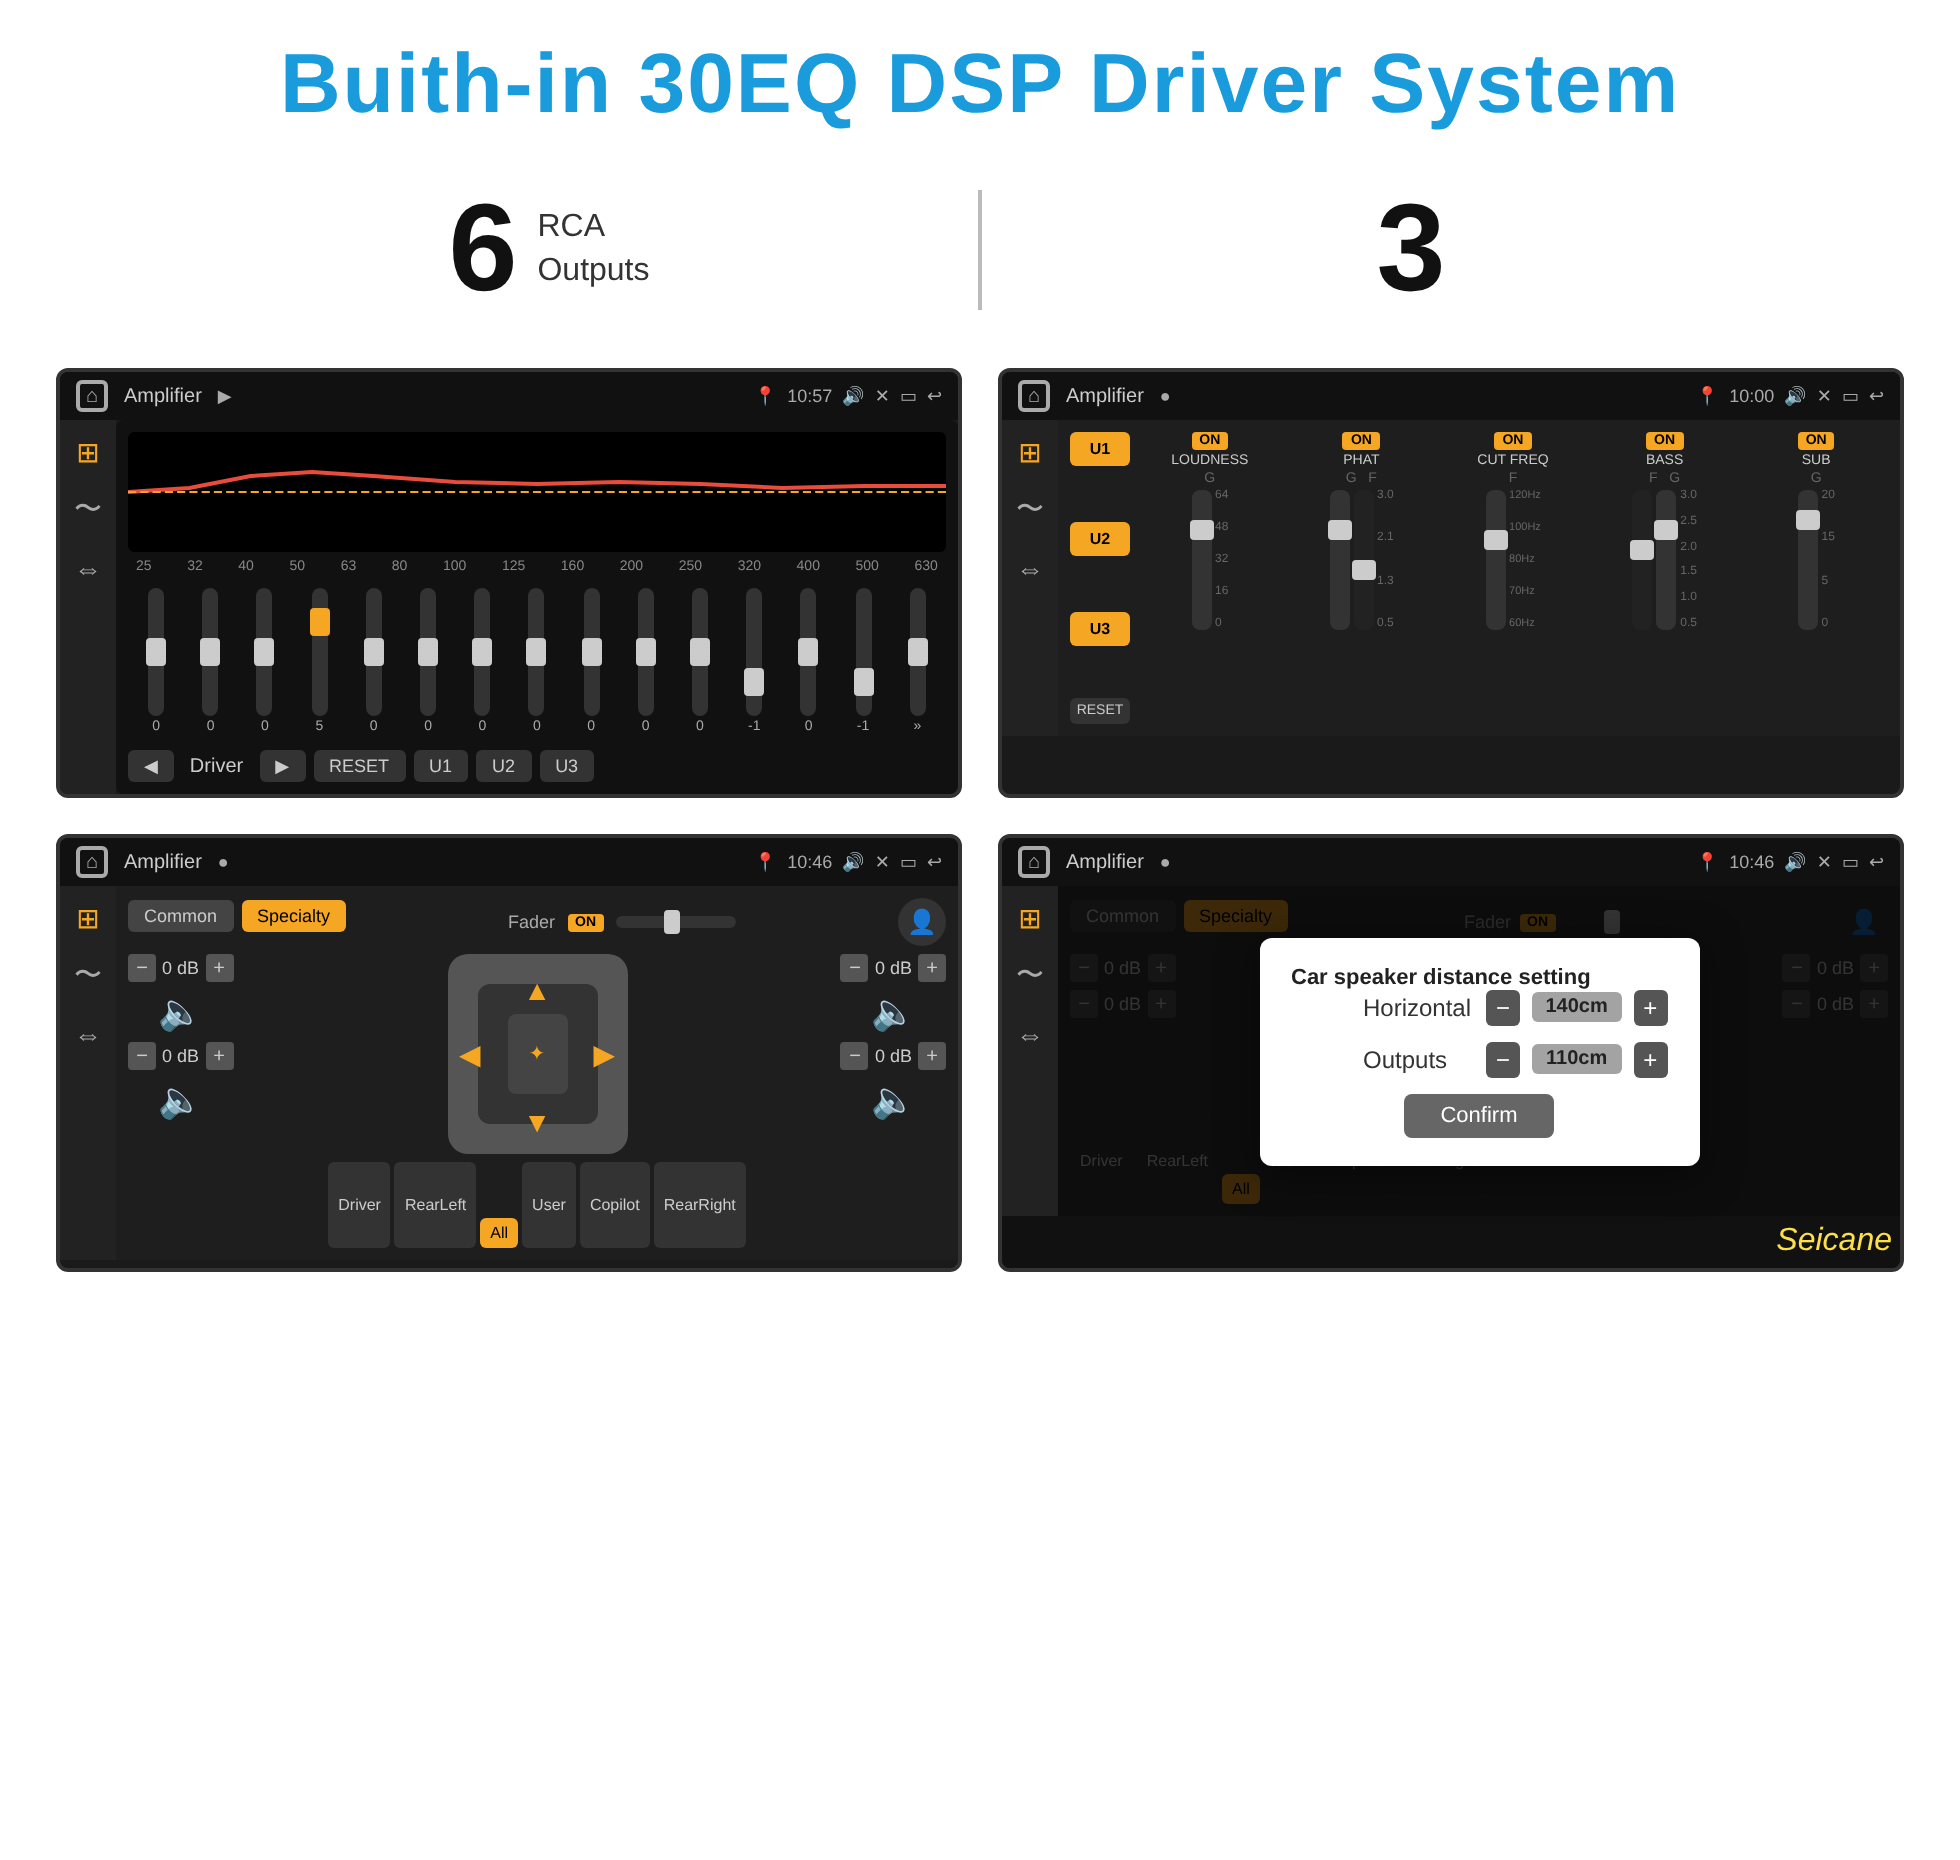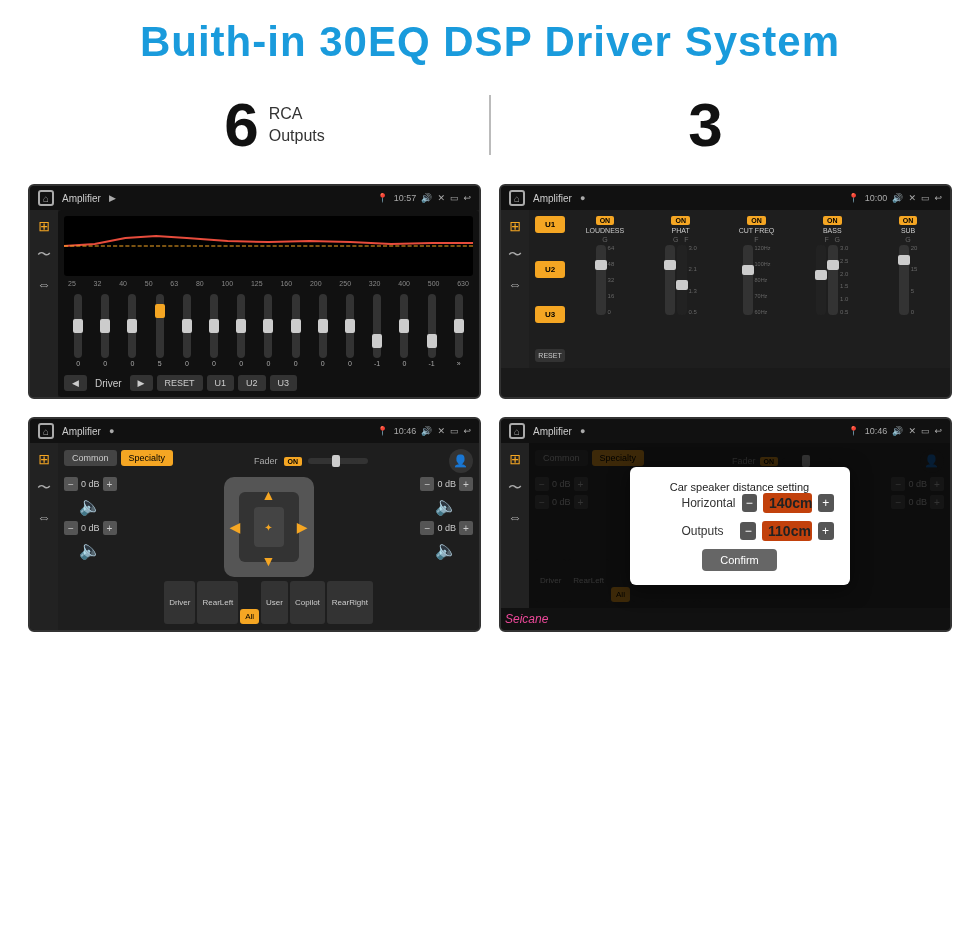--- a/index.html
+++ b/index.html
@@ -354,23 +354,23 @@
     }
     .dialog-box {
       background: #fff;
       border-radius: 6px;
       padding: 14px 16px;
       width: 220px;
       box-shadow: 0 4px 20px rgba(0,0,0,0.5);
     }
     .dialog-title {
       font-size: 11px;
-      font-weight: normal;
+      font-weight: bold;
       color: #222;
-      text-align: center;
+      text-align: left;
     }
     .dialog-row {
       display: flex;
       align-items: center;
       gap: 6px;
       margin-bottom: 8px;
     }
     .dialog-field-label {
       color: #333;
       font-size: 12px;
@@ -381,28 +381,28 @@
       background: #555;
       color: #fff;
       border: none;
       border-radius: 3px;
       width: 18px; height: 18px;
       cursor: pointer;
       font-size: 12px;
       display: flex; align-items: center; justify-content: center;
     }
     .dialog-value {
-      background: #c2410c;
+      background: #a3a3a3;
       color: #222;
-      font-size: 14px;
+      font-size: 10px;
       font-weight: bold;
       padding: 2px 6px;
       border-radius: 3px;
       min-width: 45px;
-      text-align: right;
+      text-align: center;
     }
     .dialog-confirm-btn {
       background: #666;
       color: #fff;
       border: none;
       border-radius: 4px;
       padding: 5px 18px;
       font-size: 11px;
       cursor: pointer;
       display: block;
@@ -434,23 +434,23 @@
 
     .screen-inner {
       display: flex;
     }
     .screen-main {
       flex: 1;
     }
 
     
     .watermark {
-      text-align: left;
-      color: #ec4899;
-      font-size: 12px;
+      text-align: right;
+      color: #fde047;
+      font-size: 16px;
       font-style: italic;
       padding: 4px;
       background: #111;
     }
   </style>
 </head>
 <body>
 
 <h1 class="main-title">Buith-in 30EQ DSP Driver System</h1>
 

